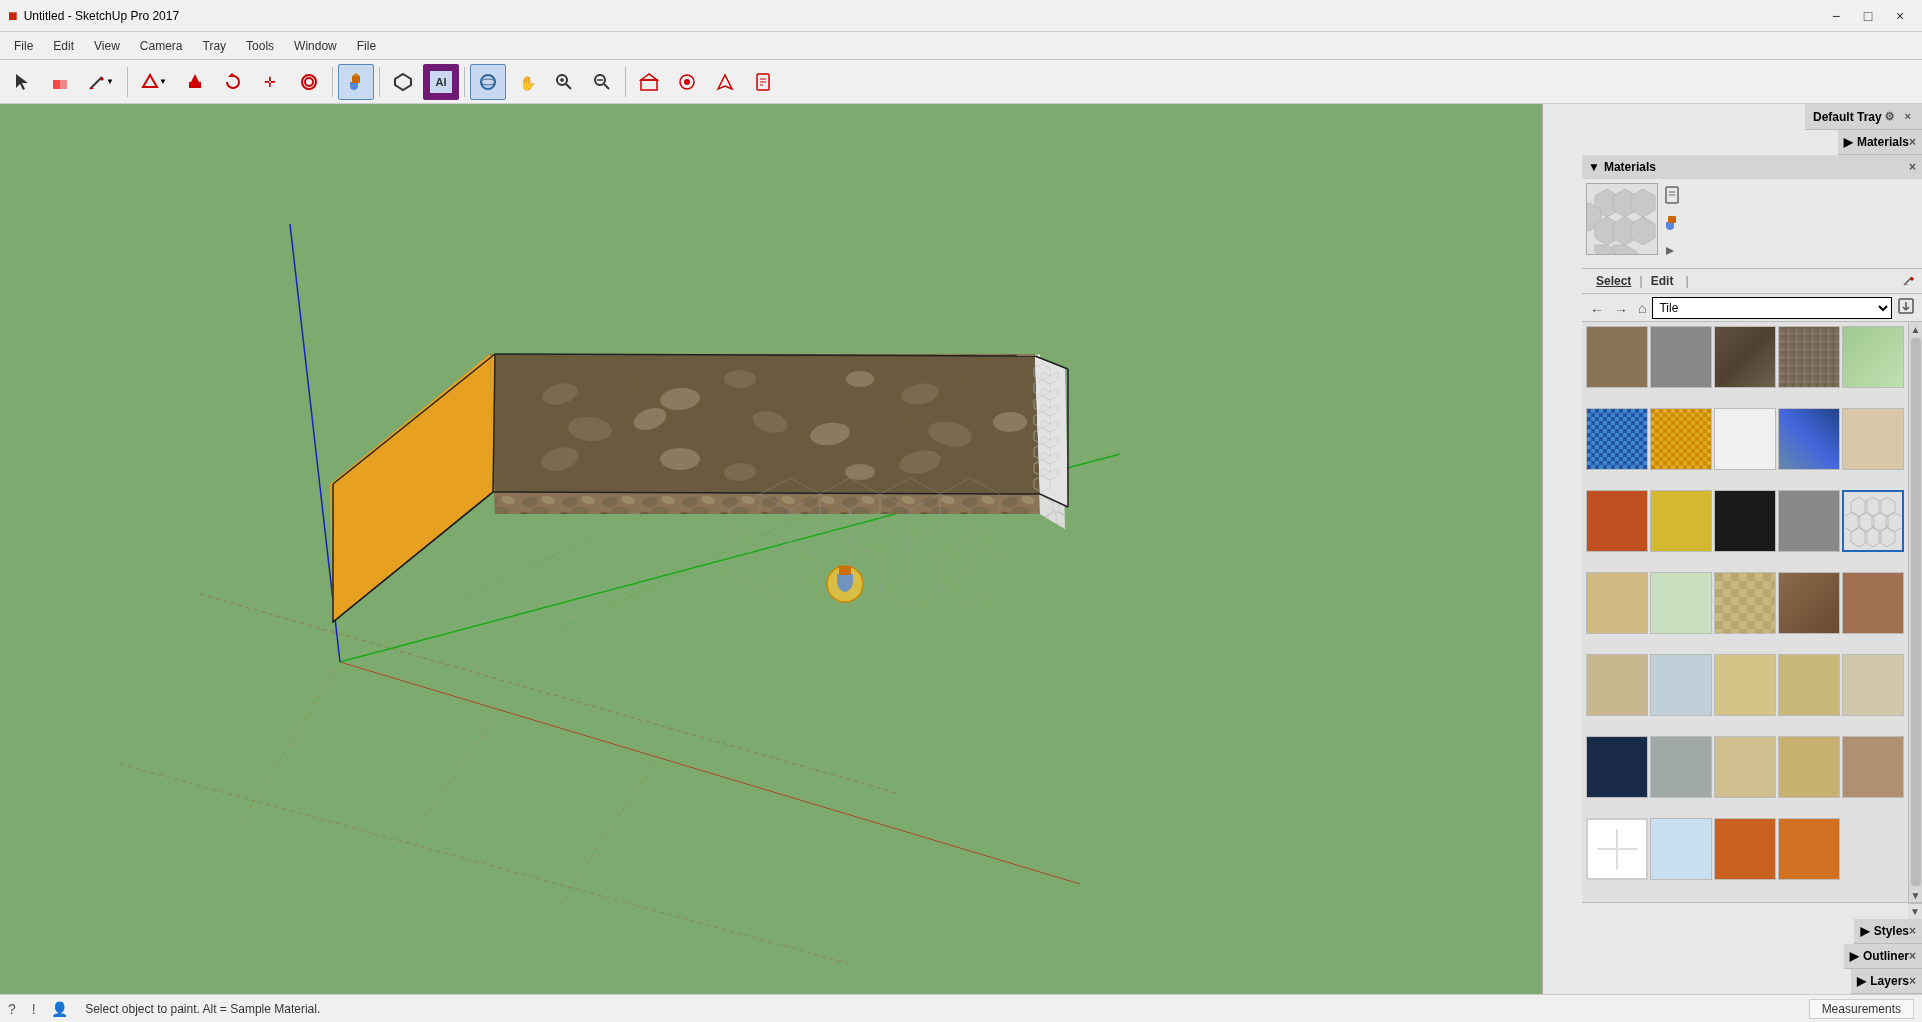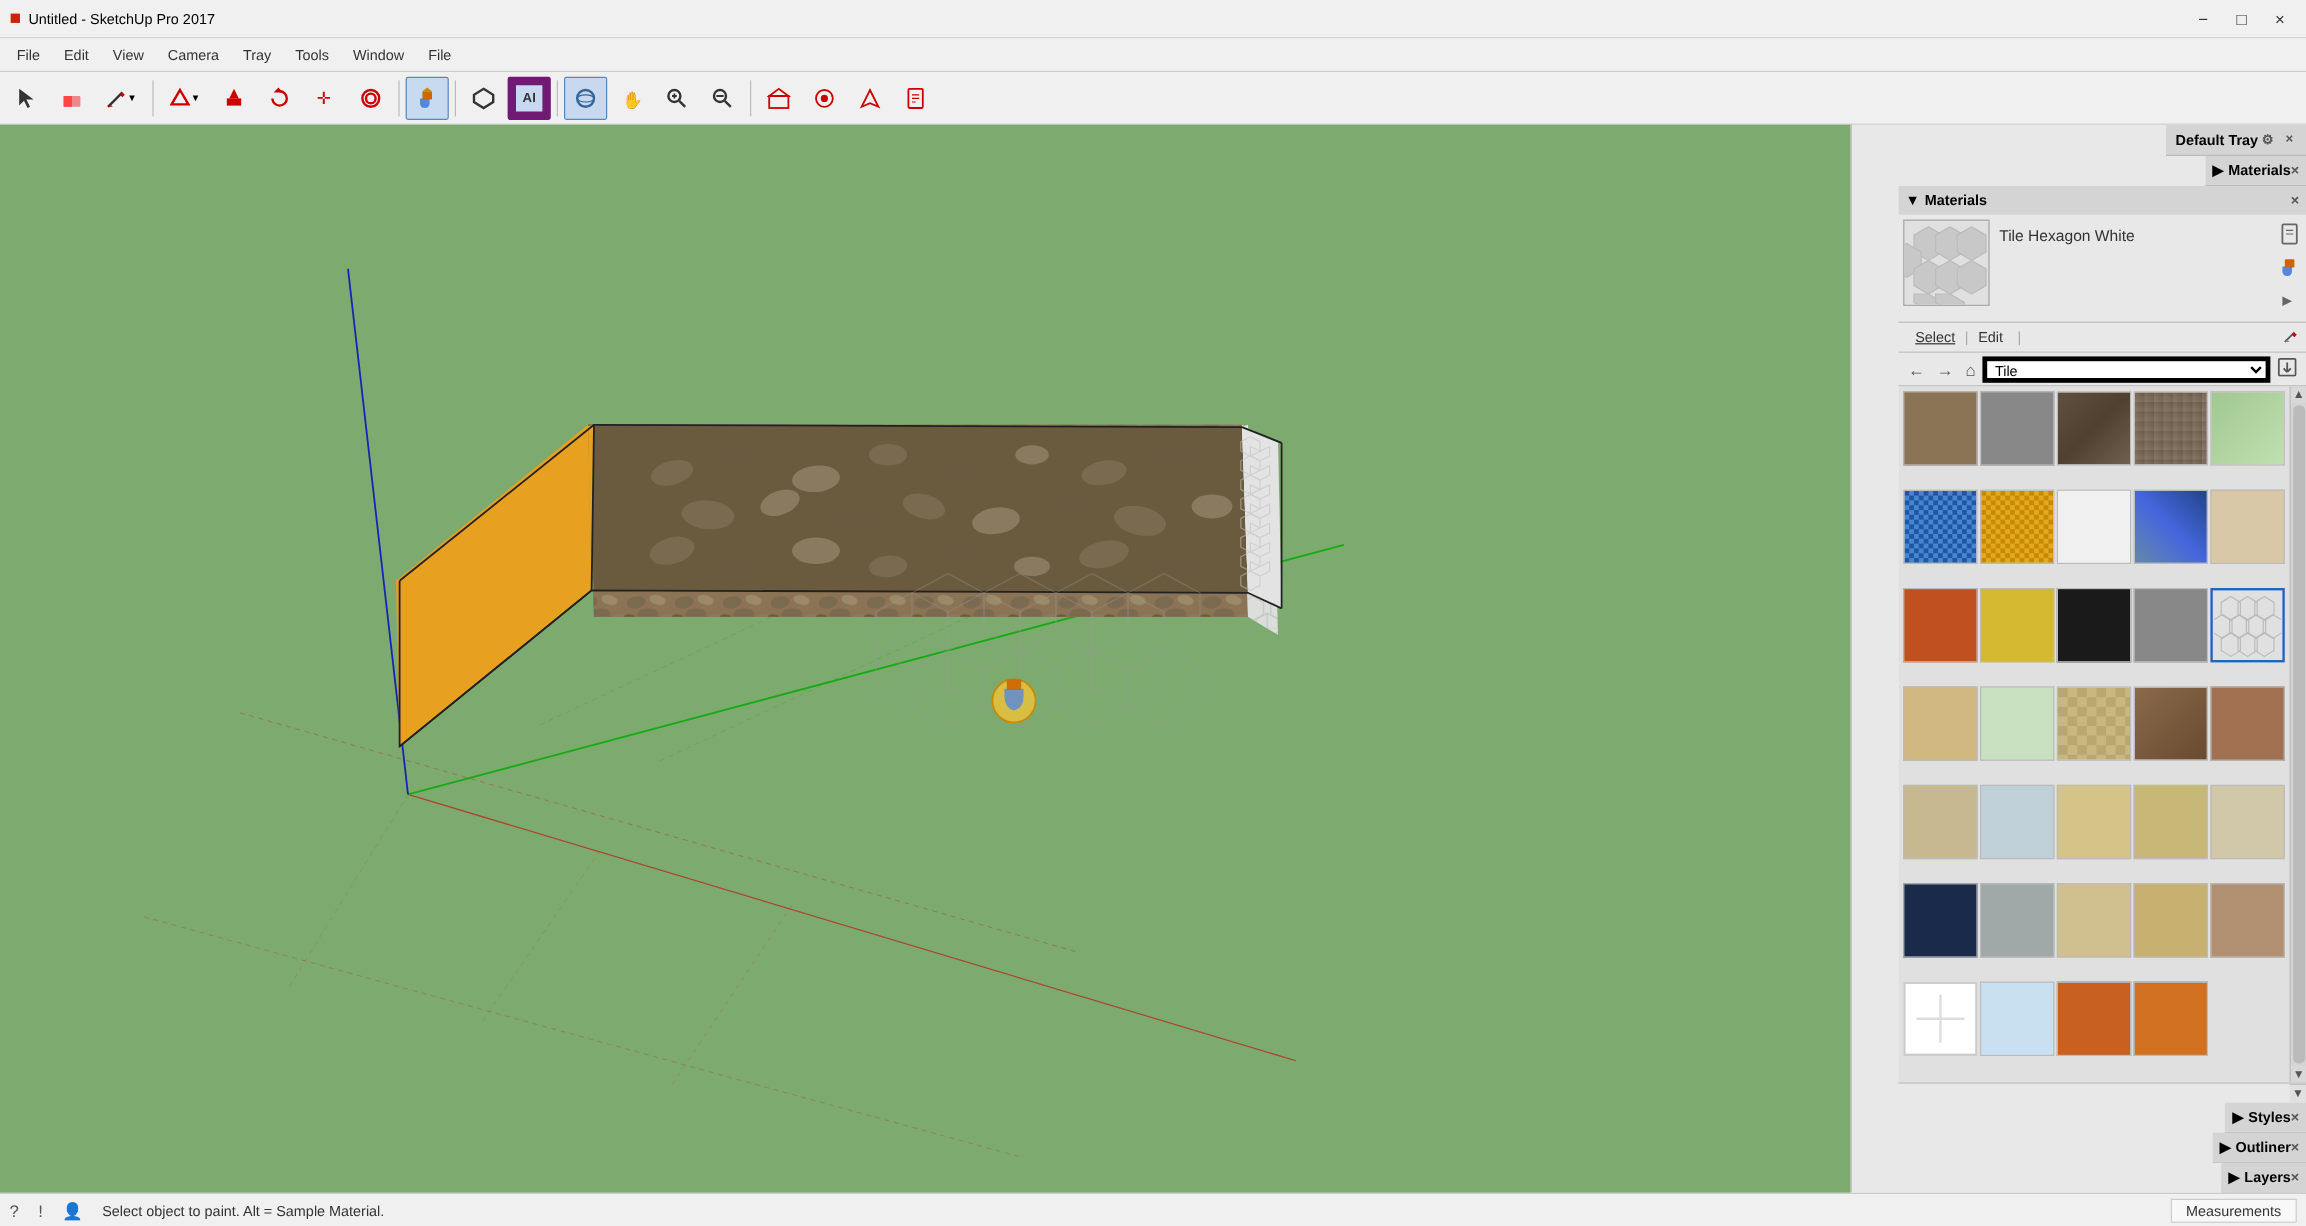--- a/index.html
+++ b/index.html
@@ -104,20 +104,21 @@
     .mat-icon-btn { cursor: pointer; font-size: 14px; color: #555; }
 
     
     #mat-tabs {
       display: flex;
       align-items: center;
       padding: 2px 6px;
       background: #e8e8e8;
       border-bottom: 1px solid #bbb;
       gap: 0;
+      font-weight: bold;
     }
     .mat-tab {
       padding: 3px 8px;
       cursor: pointer;
       font-size: 12px;
       color: #333;
     }
     .mat-tab.active { text-decoration: underline; }
 
     
@@ -127,21 +128,21 @@
       padding: 2px 4px;
       background: #e8e8e8;
       border-bottom: 1px solid #bbb;
       gap: 2px;
     }
     .nav-btn { cursor: pointer; font-size: 14px; color: #555; padding: 2px 4px; }
     #mat-category-select {
       flex: 1;
       height: 22px;
       font-size: 12px;
-      border: 4px solid #000000;
+      border: 1px solid #000000;
       background: white;
       padding: 0 2px;
     }
     .mat-nav-icon { cursor: pointer; font-size: 14px; color: #555; padding: 2px 4px; }
 
     
     #mat-grid {
       display: grid;
       grid-template-columns: repeat(5, 1fr);
       gap: 2px;
@@ -615,23 +616,20 @@
             <polygon points="56,5 68,12 68,26 56,33 44,26 44,12" fill="#c8c8c8" stroke="#bbb" stroke-width="1"></polygon>
             <polygon points="2,19 14,26 14,40 2,47 -10,40 -10,26" fill="#c8c8c8" stroke="#bbb" stroke-width="1"></polygon>
             <polygon points="20,33 32,40 32,54 20,61 8,54 8,40" fill="#c8c8c8" stroke="#bbb" stroke-width="1"></polygon>
             <polygon points="38,33 50,40 50,54 38,61 26,54 26,40" fill="#c8c8c8" stroke="#bbb" stroke-width="1"></polygon>
             <polygon points="56,33 68,40 68,54 56,61 44,54 44,40" fill="#c8c8c8" stroke="#bbb" stroke-width="1"></polygon>
             <polygon points="20,61 32,68 32,75 20,75 8,68 8,61" fill="#c8c8c8" stroke="#bbb" stroke-width="1"></polygon>
             <polygon points="38,61 50,68 50,75 38,75 26,68 26,61" fill="#c8c8c8" stroke="#bbb" stroke-width="1"></polygon>
           </svg>
         </div>
 
-        <div style="flex:1;padding:2px 4px;display:flex;flex-direction:column;justify-content:flex-start;">
-          <div style="font-size:13px;color:#333;font-weight:500;padding:4px 0;">Tile Hexagon White</div>
-        </div>
 
         <div class="mat-side-icons">
           <span class="mat-icon-btn" title="Create Material">
             <svg width="16" height="20" viewBox="0 0 16 20">
                 <rect x="2" y="2" width="12" height="16" rx="1" fill="none" stroke="#666" stroke-width="1.5"></rect>
                 <line x1="5" y1="7" x2="11" y2="7" stroke="#666" stroke-width="1"></line>
                 <line x1="5" y1="10" x2="11" y2="10" stroke="#666" stroke-width="1"></line>
               </svg>
           </span>
           <span class="mat-icon-btn" title="Paint">

